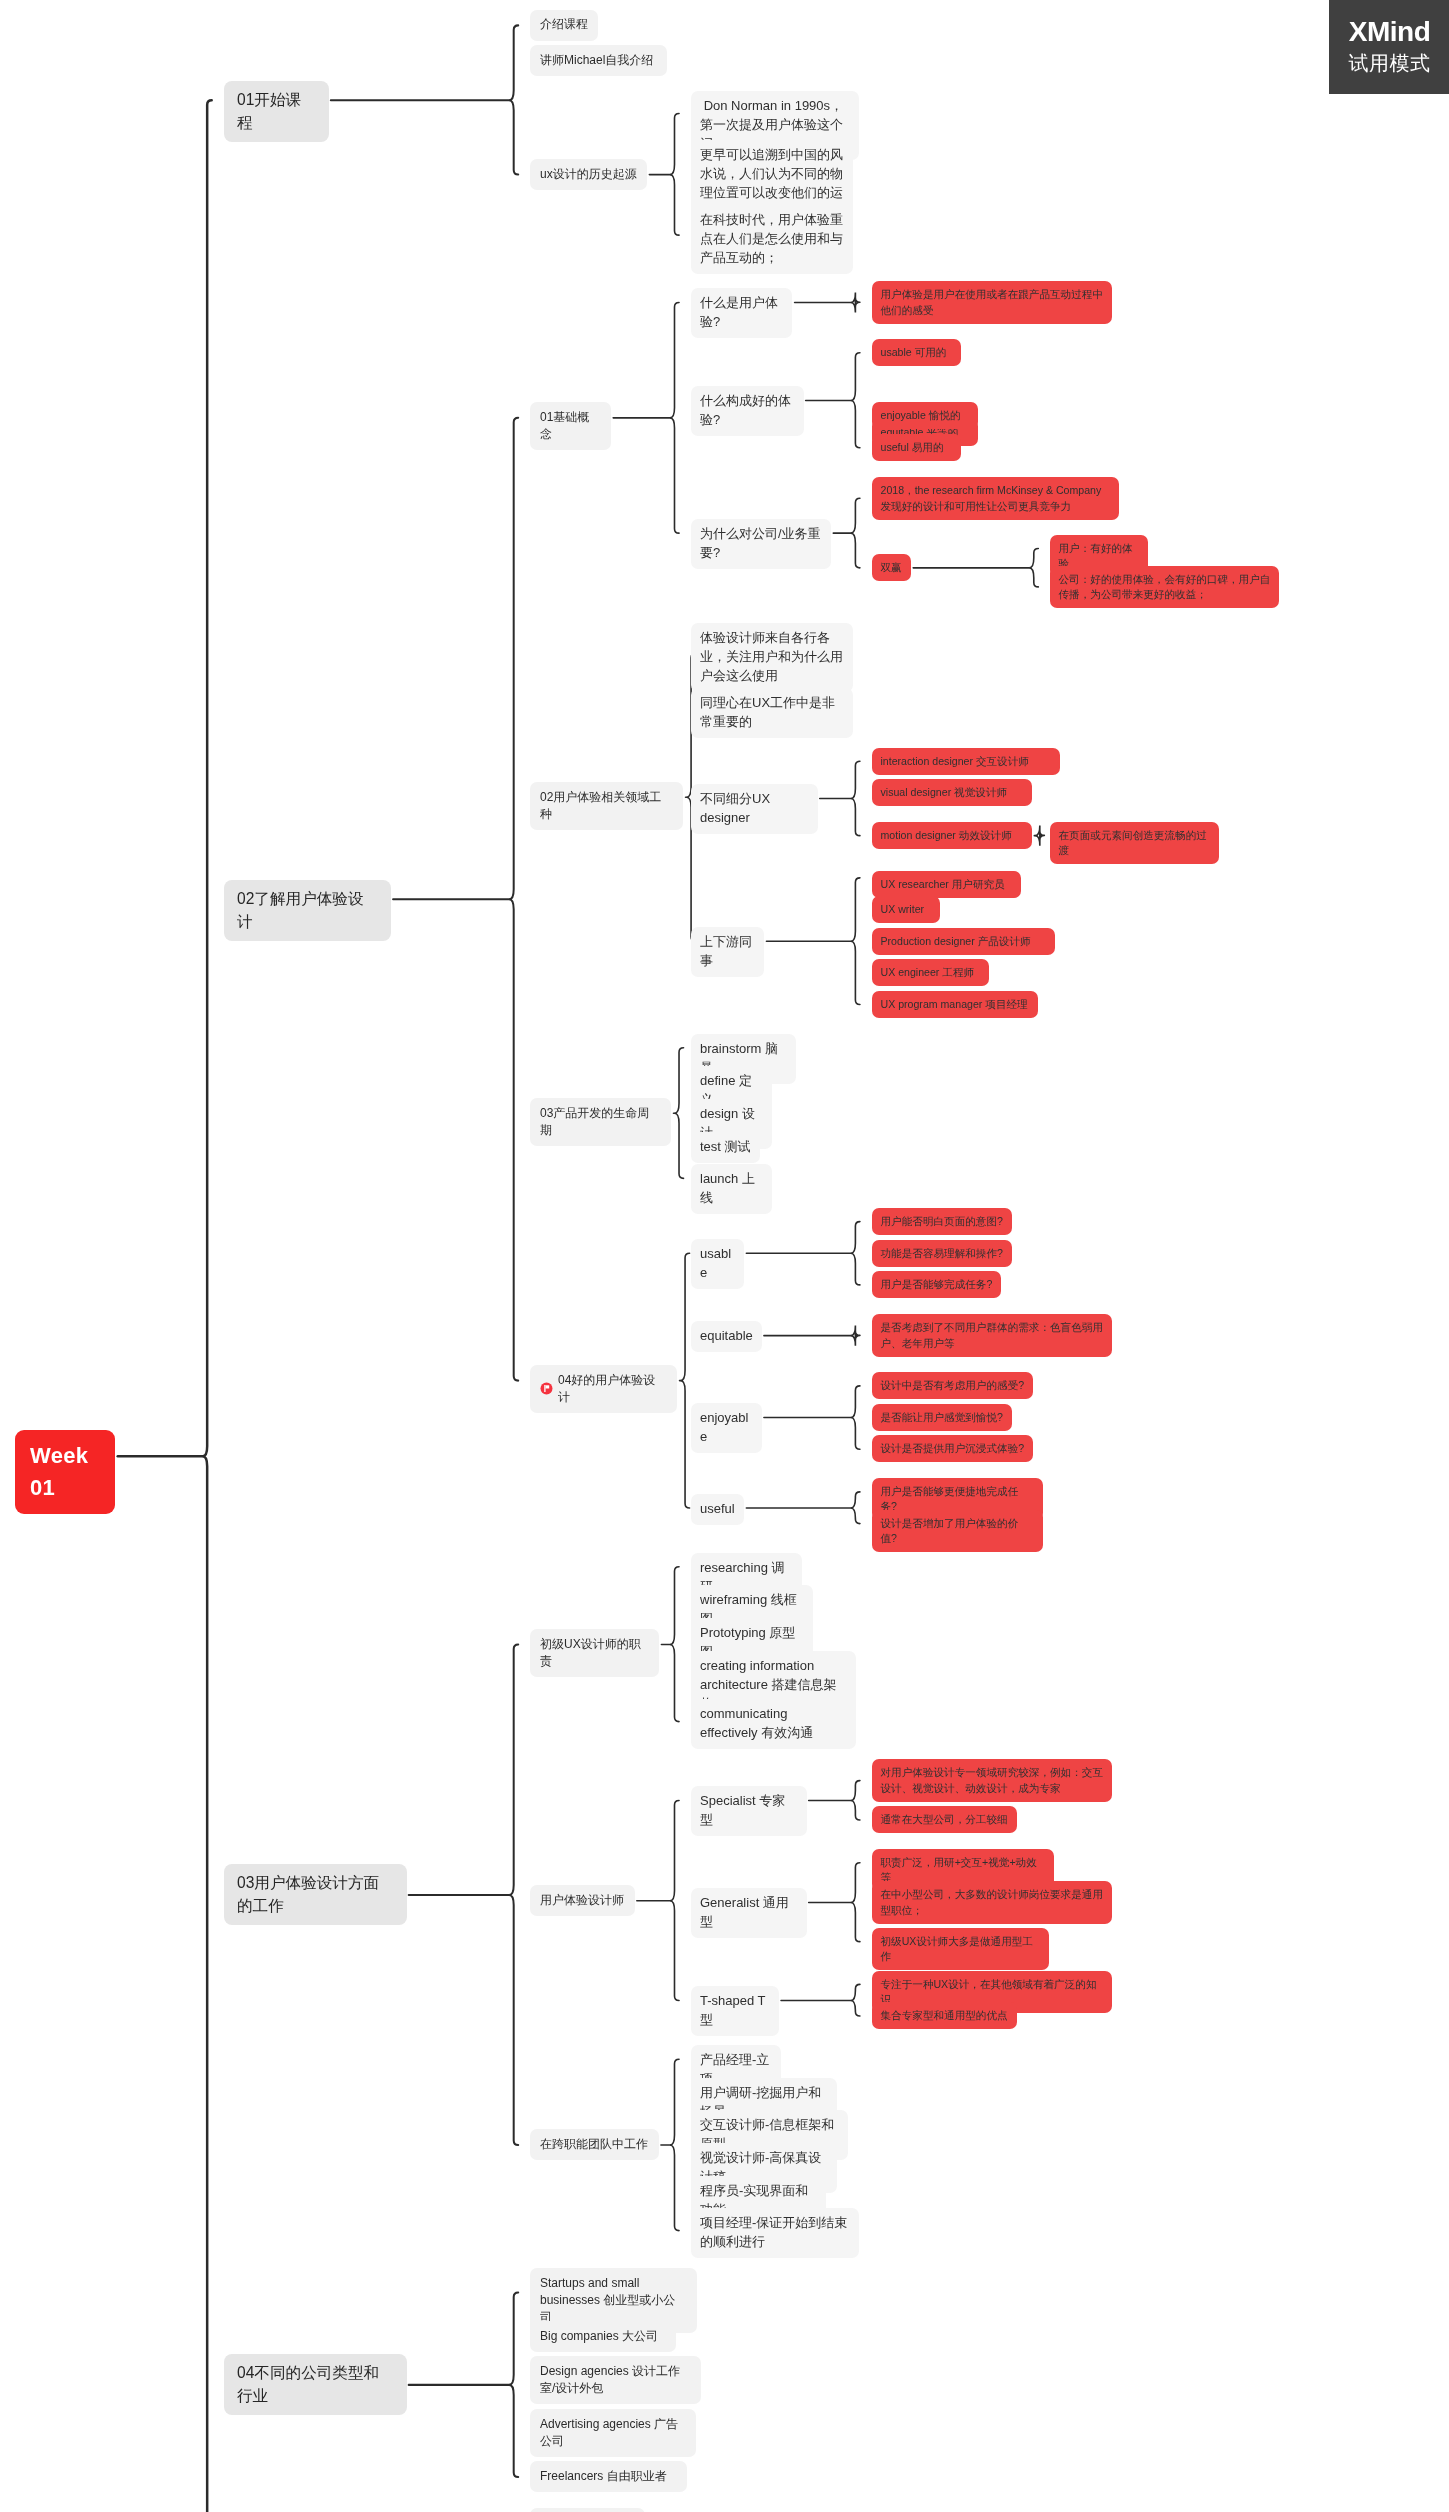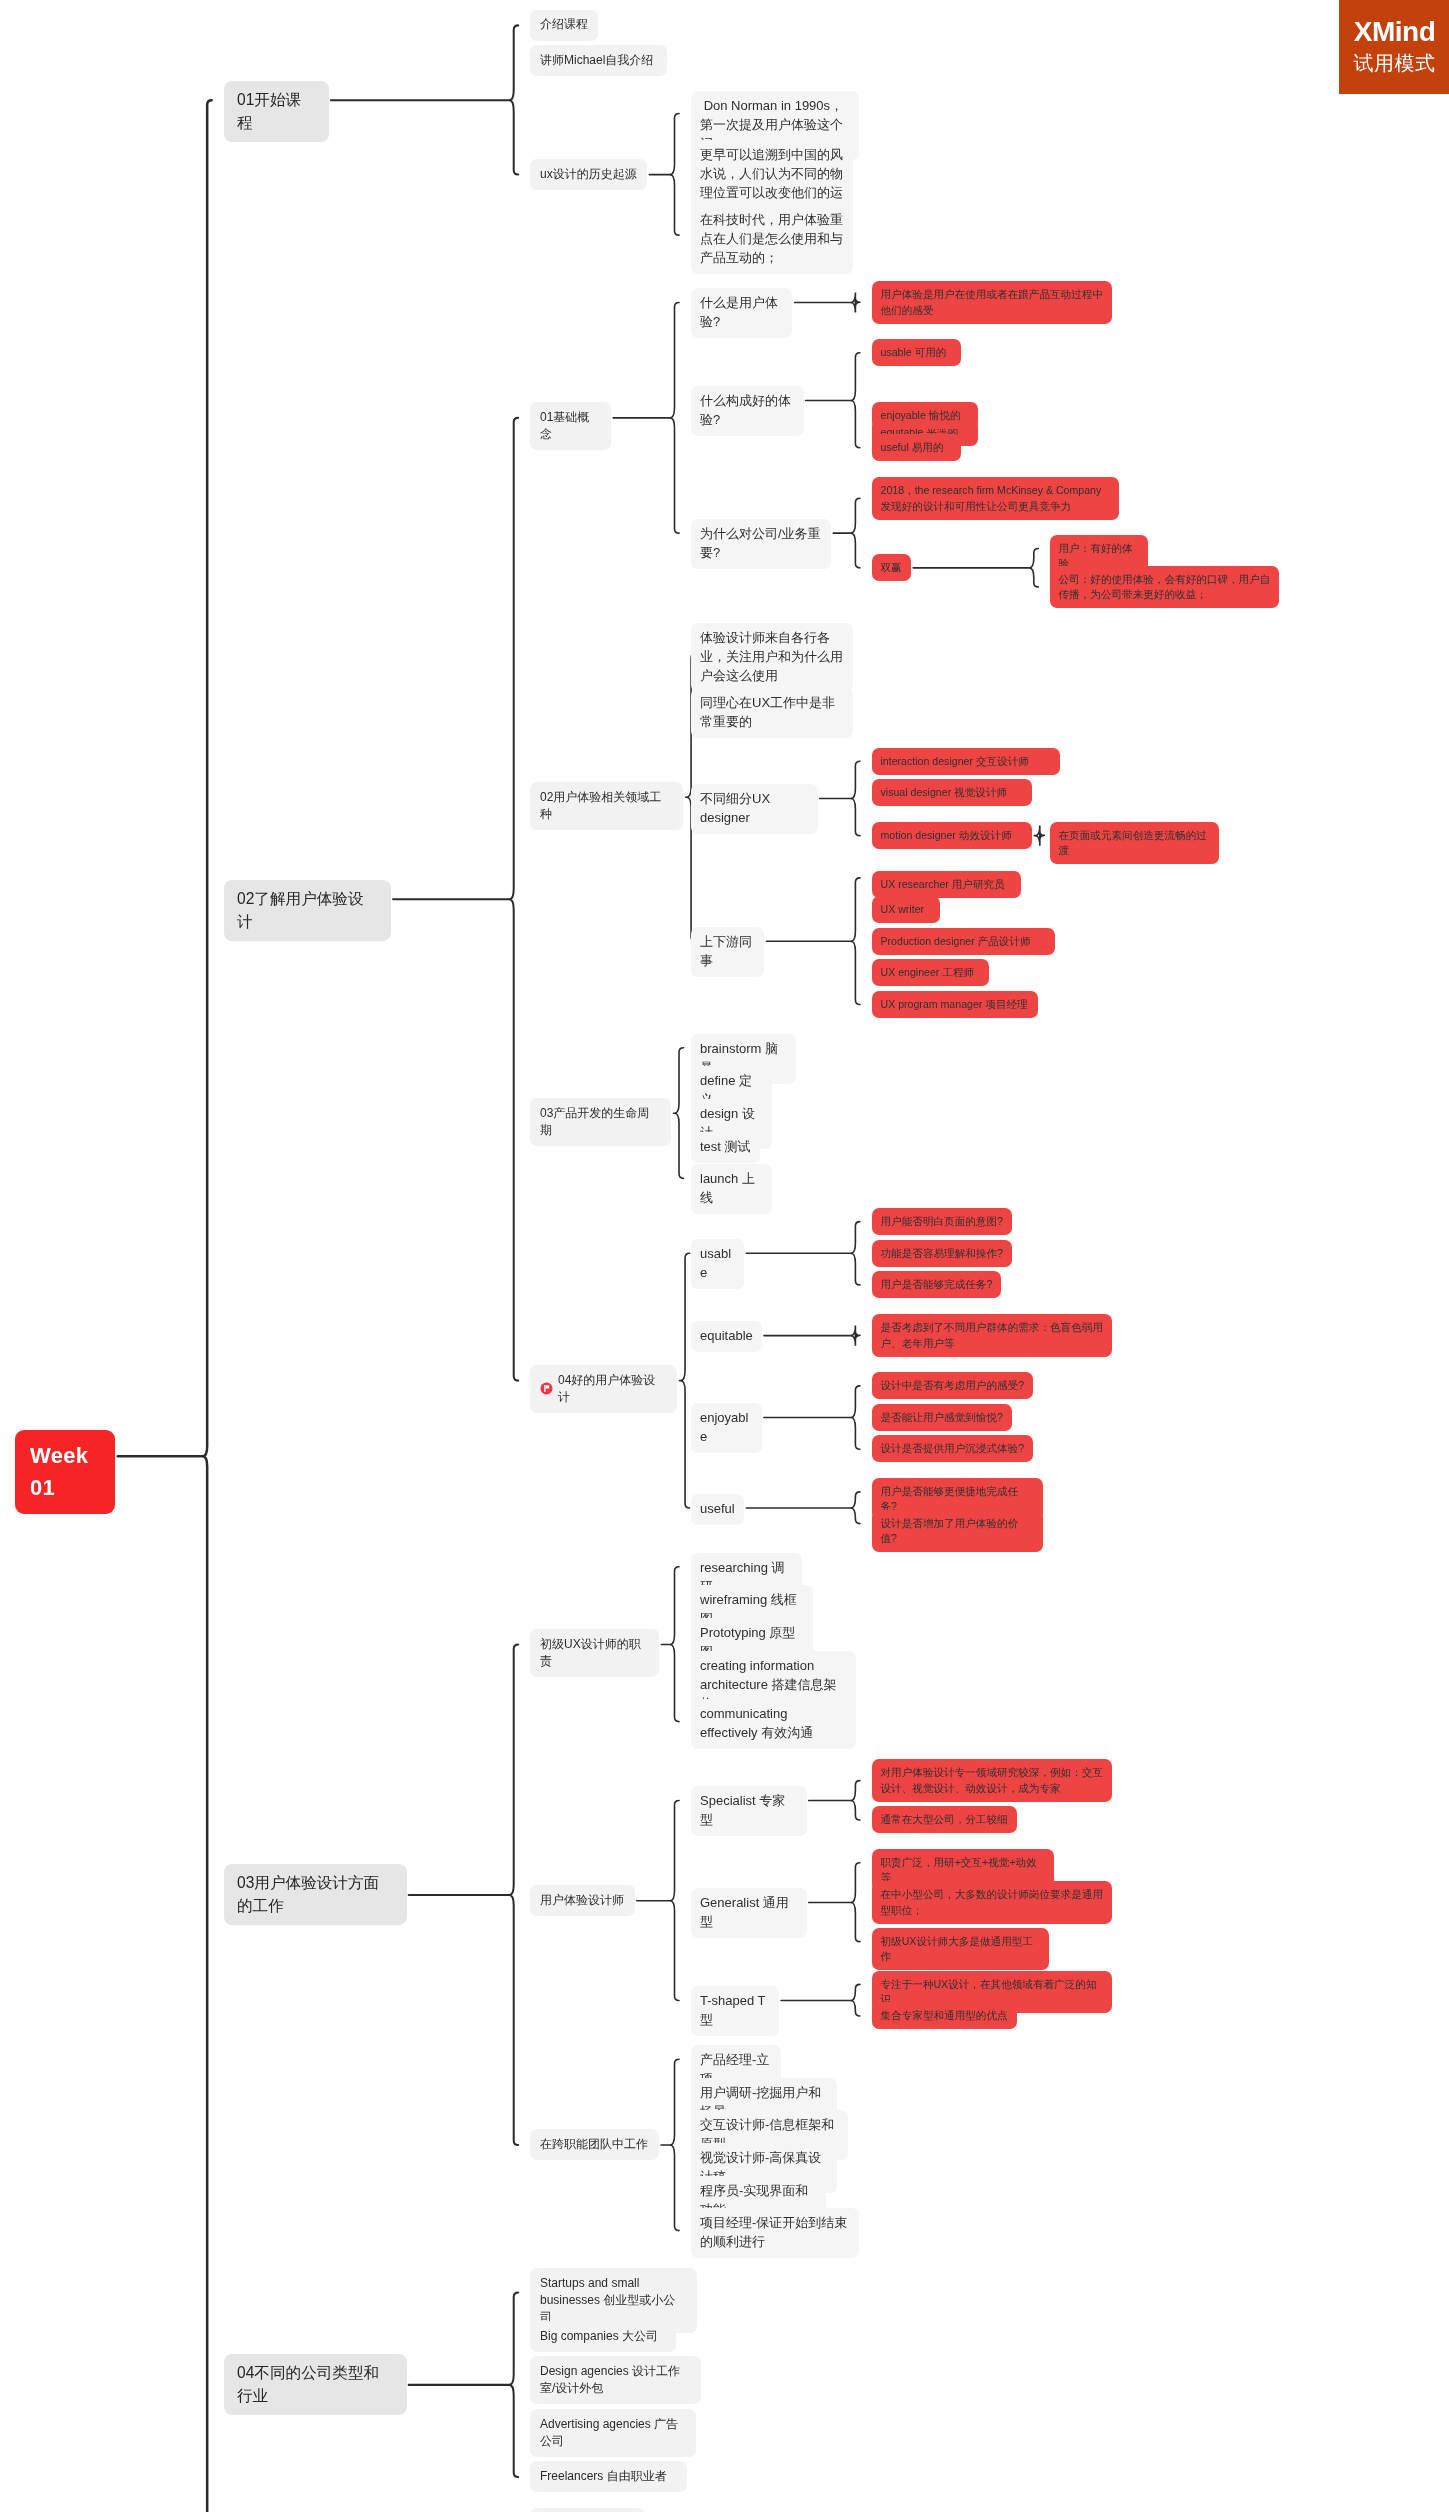--- a/index.html
+++ b/index.html
@@ -13,22 +13,22 @@
     position: relative;
     font-family: "Liberation Sans", "DejaVu Sans", sans-serif;
     color: #2b2b2b;
     overflow: hidden;
   }
 
   
   #xmind-badge {
     position: absolute;
     top: 0; right: 0;
-    width: 111px; height: 94px;
-    background: #c2410c;
+    width: 121px; height: 94px;
+    background: #404040;
     display: flex;
     flex-direction: column;
     align-items: center;
     justify-content: center;
     color: #ffffff;
     z-index: 50;
   }
   #xmind-badge .bl {
     font-size: 28px;
     font-weight: 700;

